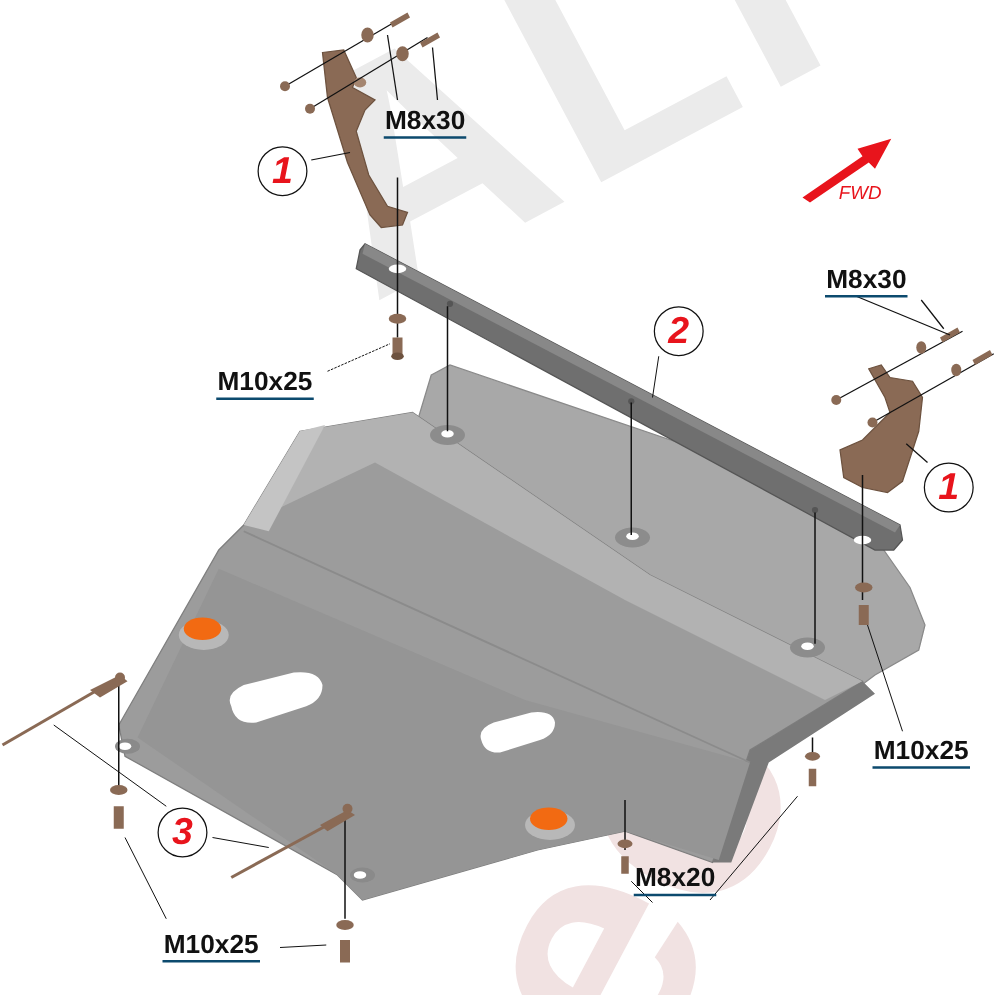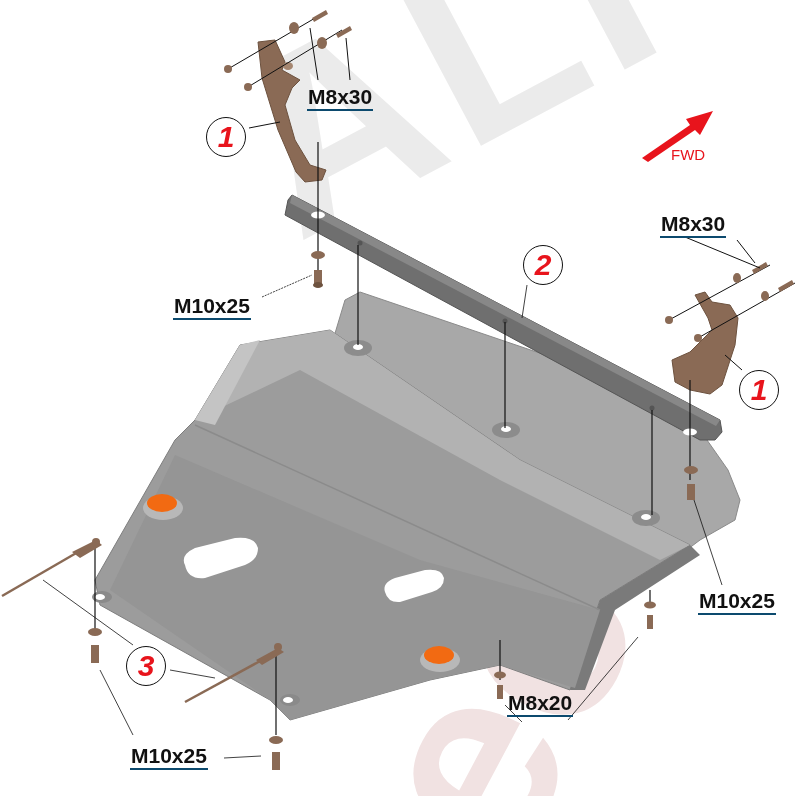--- a/index.html
+++ b/index.html
@@ -1,20 +1,20 @@
 <!DOCTYPE html>
 <html><head>
 <meta charset="utf-8">
 <style>
   html, body { margin: 0; padding: 0; background: #ffffff; }
   #canvas { position: relative; width: 799px; height: 796px; overflow: hidden; background: #ffffff; font-family: "Liberation Sans", sans-serif; }
   svg { position: absolute; left: 0; top: 0; }
   .lbl { position: absolute; font-family: "Liberation Sans", sans-serif; font-weight: bold; font-size: 21px; color: #111; border-bottom: 2px solid #0c4a6e; line-height: 22px; padding: 0 1px 1px 1px; white-space: nowrap; }
   .callout { position: absolute; width: 40px; height: 40px; border: 1.5px solid #111; border-radius: 50%; background: #fff; display: flex; align-items: center; justify-content: center; font-family: "Liberation Sans", sans-serif; font-weight: bold; font-style: italic; font-size: 30px; color: #e8141c; box-sizing: border-box; }
-  .fwd { position: absolute; font-family: "Liberation Sans", sans-serif; font-size: 15px; color: #e8141c; }
+  .fwd { position: absolute; font-family: "Liberation Sans", sans-serif; font-style: italic; font-size: 15px; color: #e8141c; }
   .wm { position: absolute; font-family: "Liberation Sans", sans-serif; font-weight: bold; pointer-events: none; }
 </style>
 </head>
 <body>
 
 <div id="canvas">
 
   <div class="wm" style="left:190px; top:40px; font-size:250px; color:#ebebeb; transform: rotate(-28deg); transform-origin: left top; letter-spacing:10px;">ALF</div>
   <div class="wm" style="left:300px; top:760px; font-size:260px; color:#f1e2e2; transform: rotate(-62deg); transform-origin: left top;">eco</div>
 

